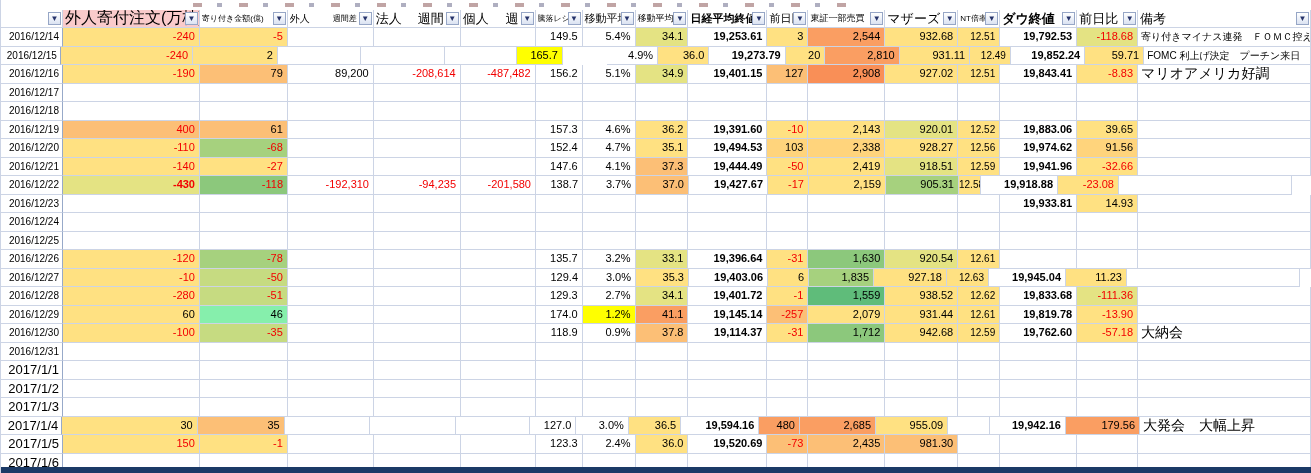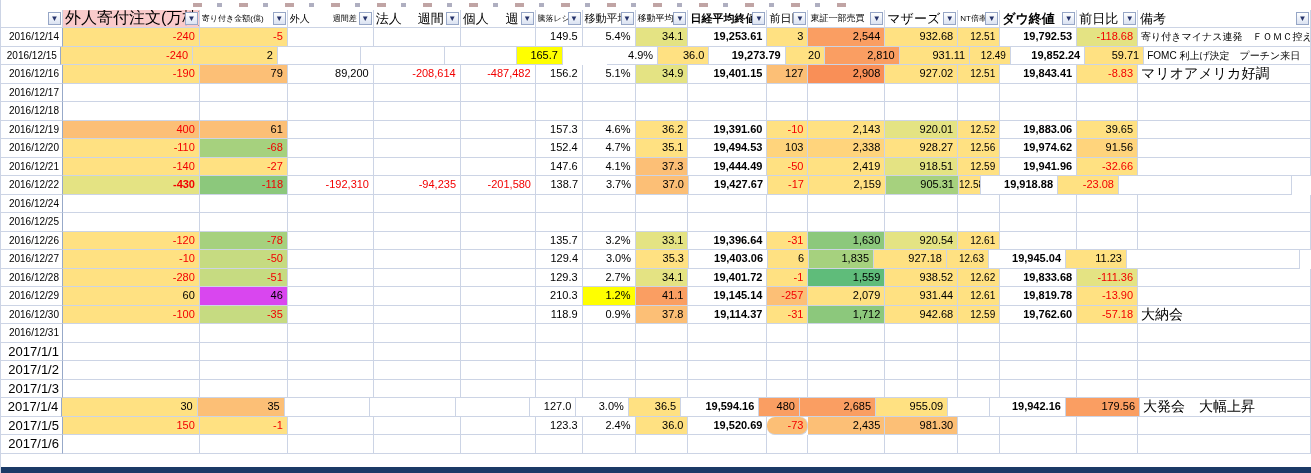--- a/index.html
+++ b/index.html
@@ -273,20 +273,39 @@
         <div class="cell" style="width: 79px; font-weight: bold;">19,427.67</div>
         <div class="cell" style="width: 41px; background: rgb(255, 225, 130); color: rgb(242, 0, 0);">-17</div>
         <div class="cell" style="width: 77px; background: rgb(255, 225, 130);">2,159</div>
         <div class="cell" style="width: 73px; background: rgb(166, 209, 126);">905.31</div>
         <div class="cell" style="width: 22px; background: rgb(255, 225, 130); font-size: 10px;">12.58</div>
         <div class="cell" style="width: 77px; font-weight: bold;">19,918.88</div>
         <div class="cell" style="width: 61px; background: rgb(255, 225, 130); color: rgb(242, 0, 0);">-23.08</div>
         <div class="cell left" style="width: 173px;"></div>
       </div>
       <div class="grow">
+        <div class="dcell">2016/12/23</div>
+        <div class="cell" style="width: 137px;"></div>
+        <div class="cell" style="width: 88px;"></div>
+        <div class="cell" style="width: 86px;"></div>
+        <div class="cell" style="width: 87px;"></div>
+        <div class="cell" style="width: 75px;"></div>
+        <div class="cell" style="width: 47px;"></div>
+        <div class="cell" style="width: 53px;"></div>
+        <div class="cell" style="width: 53px;"></div>
+        <div class="cell" style="width: 79px;"></div>
+        <div class="cell" style="width: 41px;"></div>
+        <div class="cell" style="width: 77px;"></div>
+        <div class="cell" style="width: 73px;"></div>
+        <div class="cell" style="width: 42px;"></div>
+        <div class="cell" style="width: 77px; font-weight: bold;">19,933.81</div>
+        <div class="cell" style="width: 61px; background: rgb(255, 225, 130);">14.93</div>
+        <div class="cell left" style="width: 173px;"></div>
+      </div>
+      <div class="grow">
         <div class="dcell">2016/12/24</div>
         <div class="cell" style="width: 137px;"></div>
         <div class="cell" style="width: 88px;"></div>
         <div class="cell" style="width: 86px;"></div>
         <div class="cell" style="width: 87px;"></div>
         <div class="cell" style="width: 75px;"></div>
         <div class="cell" style="width: 47px;"></div>
         <div class="cell" style="width: 53px;"></div>
         <div class="cell" style="width: 53px;"></div>
         <div class="cell" style="width: 79px;"></div>
@@ -370,25 +389,25 @@
         <div class="cell" style="width: 77px; background: rgb(95, 188, 122);">1,559</div>
         <div class="cell" style="width: 73px; background: rgb(255, 225, 130);">938.52</div>
         <div class="cell" style="width: 42px; background: rgb(255, 225, 130); font-size: 10px;">12.62</div>
         <div class="cell" style="width: 77px; font-weight: bold;">19,833.68</div>
         <div class="cell" style="width: 61px; background: rgb(228, 227, 131); color: rgb(242, 0, 0);">-111.36</div>
         <div class="cell left" style="width: 173px;"></div>
       </div>
       <div class="grow">
         <div class="dcell">2016/12/29</div>
         <div class="cell" style="width: 137px; background: rgb(255, 225, 130);">60</div>
-        <div class="cell" style="width: 88px; background: #d946ef;">46</div>
-        <div class="cell" style="width: 86px;"></div>
-        <div class="cell" style="width: 87px;"></div>
-        <div class="cell" style="width: 75px;"></div>
-        <div class="cell" style="width: 47px;">210.3</div>
+        <div class="cell" style="width: 88px; background: #86efac;">46</div>
+        <div class="cell" style="width: 86px;"></div>
+        <div class="cell" style="width: 87px;"></div>
+        <div class="cell" style="width: 75px;"></div>
+        <div class="cell" style="width: 47px;">174.0</div>
         <div class="cell" style="width: 53px; background: rgb(255, 255, 0);">1.2%</div>
         <div class="cell" style="width: 53px; background: rgb(250, 158, 98);">41.1</div>
         <div class="cell" style="width: 79px; font-weight: bold;">19,145.14</div>
         <div class="cell" style="width: 41px; background: rgb(252, 191, 118); color: rgb(242, 0, 0);">-257</div>
         <div class="cell" style="width: 77px; background: rgb(255, 225, 130);">2,079</div>
         <div class="cell" style="width: 73px; background: rgb(255, 225, 130);">931.44</div>
         <div class="cell" style="width: 42px; background: rgb(255, 225, 130); font-size: 10px;">12.61</div>
         <div class="cell" style="width: 77px; font-weight: bold;">19,819.78</div>
         <div class="cell" style="width: 61px; background: rgb(255, 225, 130); color: rgb(242, 0, 0);">-13.90</div>
         <div class="cell left" style="width: 173px;"></div>
@@ -511,21 +530,21 @@
         <div class="dcell big">2017/1/5</div>
         <div class="cell" style="width: 137px; background: rgb(255, 225, 130); color: rgb(242, 0, 0);">150</div>
         <div class="cell" style="width: 88px; background: rgb(255, 225, 130); color: rgb(242, 0, 0);">-1</div>
         <div class="cell" style="width: 86px;"></div>
         <div class="cell" style="width: 87px;"></div>
         <div class="cell" style="width: 75px;"></div>
         <div class="cell" style="width: 47px;">123.3</div>
         <div class="cell" style="width: 53px;">2.4%</div>
         <div class="cell" style="width: 53px; background: rgb(255, 225, 130);">36.0</div>
         <div class="cell" style="width: 79px; font-weight: bold;">19,520.69</div>
-        <div class="cell" style="width: 41px; background: rgb(252, 191, 118); color: rgb(242, 0, 0); border-radius: 8px;">-73</div>
+        <div class="cell" style="width: 41px; background: rgb(252, 191, 118); color: rgb(242, 0, 0);">-73</div>
         <div class="cell" style="width: 77px; background: rgb(252, 191, 118);">2,435</div>
         <div class="cell" style="width: 73px; background: rgb(252, 191, 118);">981.30</div>
         <div class="cell" style="width: 42px;"></div>
         <div class="cell" style="width: 77px;"></div>
         <div class="cell" style="width: 61px;"></div>
         <div class="cell left" style="width: 173px;"></div>
       </div>
       <div class="grow">
         <div class="dcell big">2017/1/6</div>
         <div class="cell" style="width: 137px;"></div>

